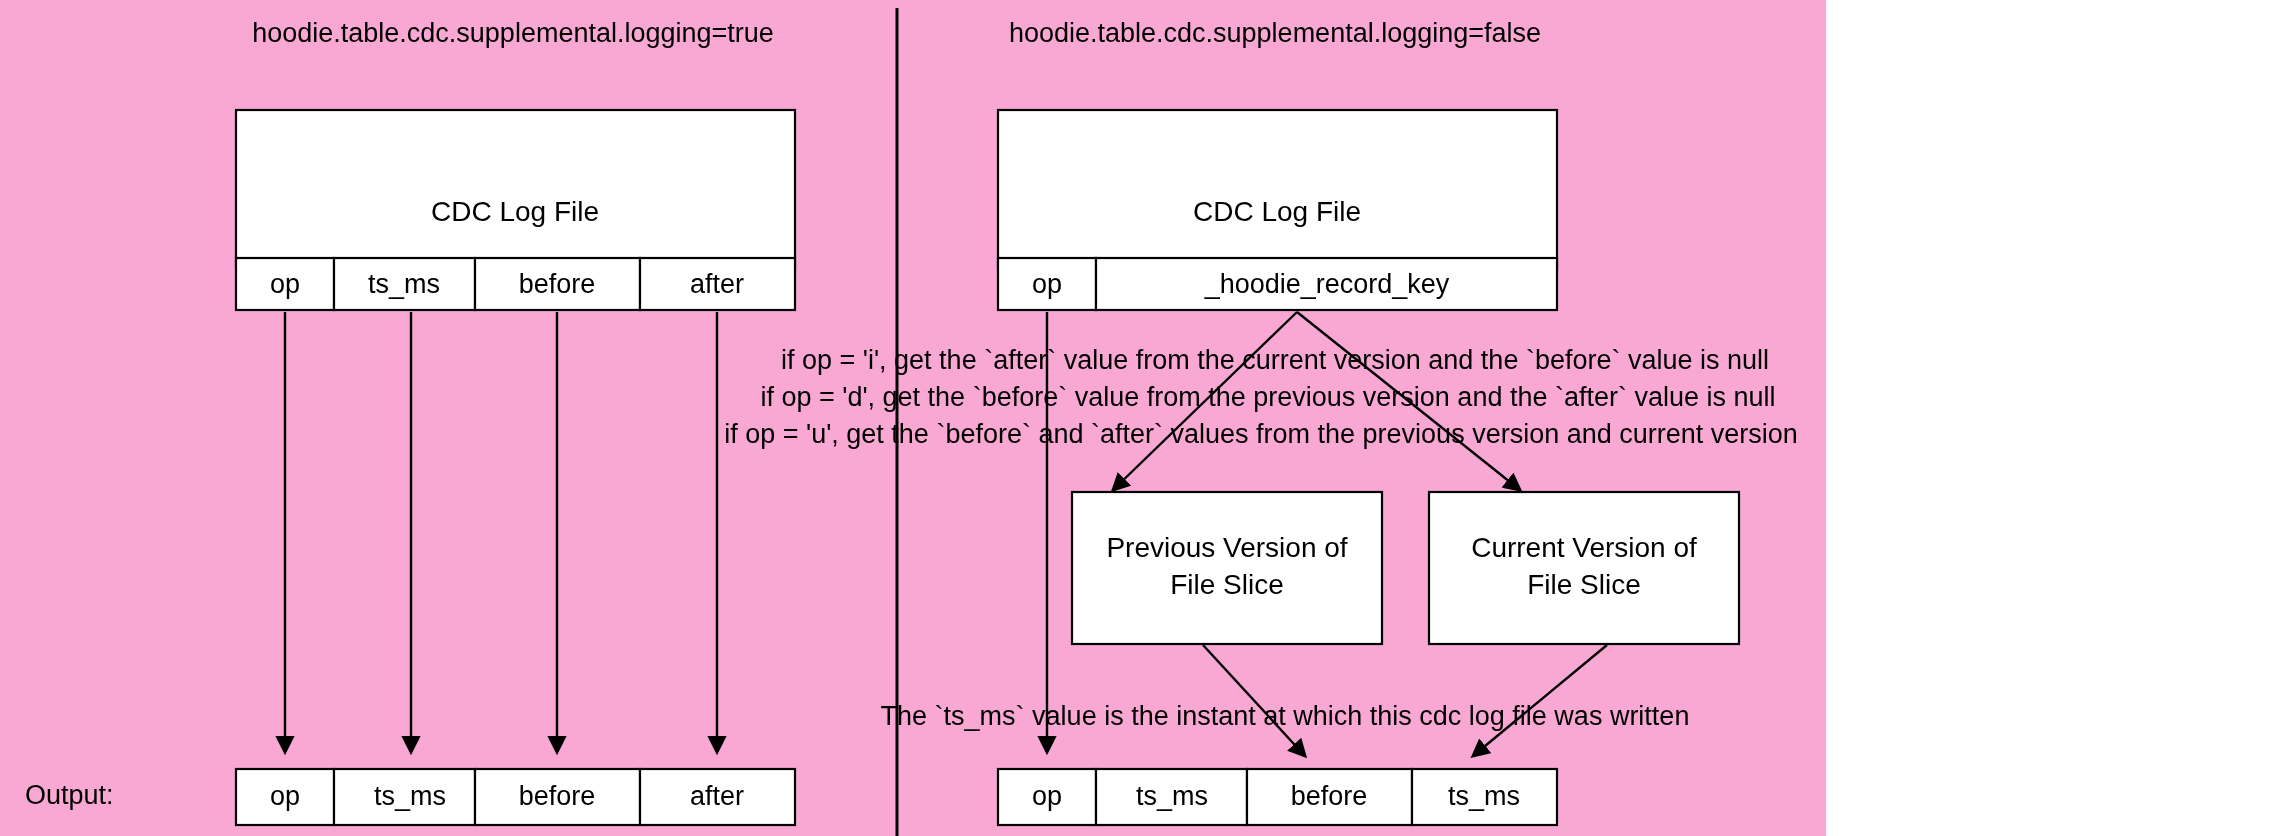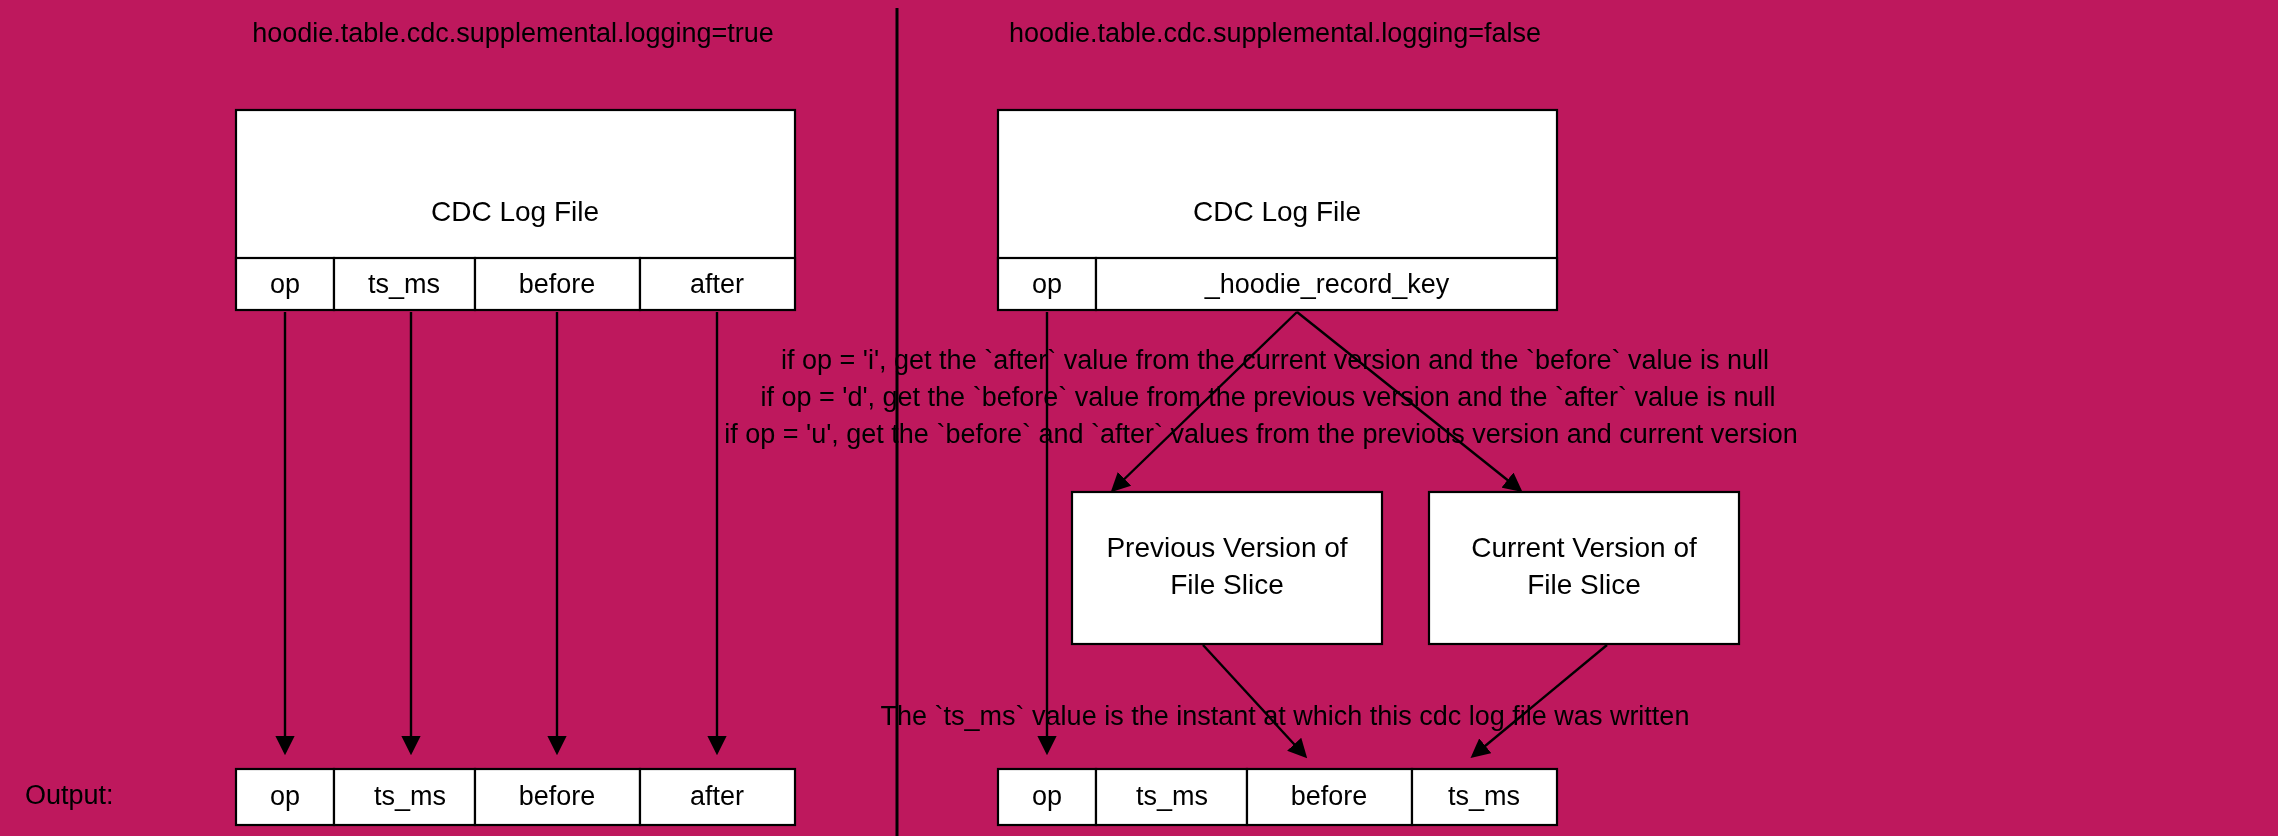--- a/index.html
+++ b/index.html
@@ -6,23 +6,23 @@
     margin: 0;
     padding: 0;
     background: #ffffff;
   }
   body {
     font-family: "Liberation Sans", sans-serif;
     color: #000000;
   }
   #canvas {
     position: relative;
-    width: 2278px;
+    width: 1826px;
     height: 836px;
-    background: #be185d;
+    background: #f9a8d4;
     overflow: hidden;
   }
   #diagram-svg {
     position: absolute;
     left: 0;
     top: 0;
     width: 2278px;
     height: 836px;
   }
   .box-rect {

